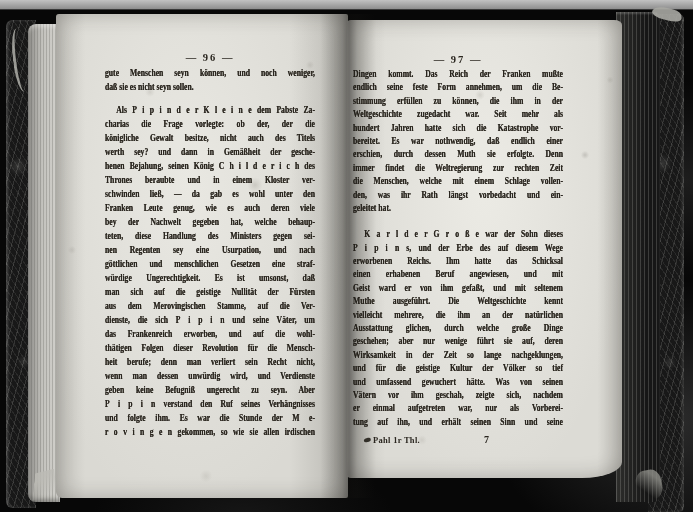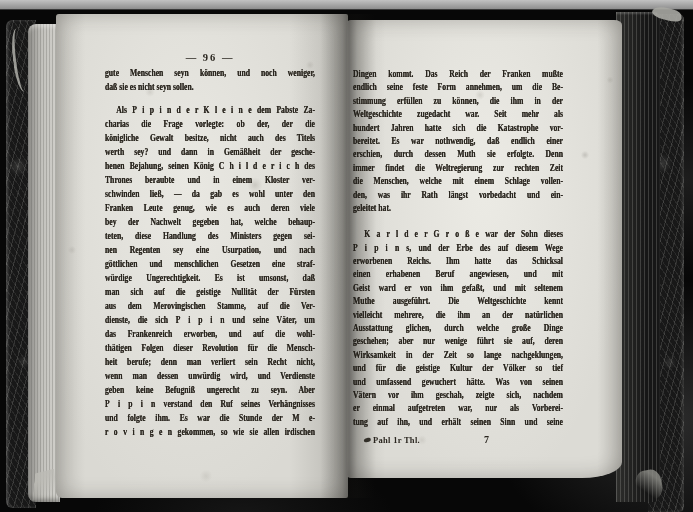--- a/index.html
+++ b/index.html
@@ -196,20 +196,21 @@
           <div class="line">wenn man dessen unwürdig wird, und Verdienste</div>
           <div class="line">geben keine Befugniß ungerecht zu seyn. Aber</div>
           <div class="line">P&nbsp;i&nbsp;p&nbsp;i&nbsp;n verstand den Ruf seines Verhängnisses</div>
           <div class="line">und folgte ihm. Es war die Stunde der M&nbsp;e-</div>
           <div class="line">r&nbsp;o&nbsp;v&nbsp;i&nbsp;n&nbsp;g&nbsp;e&nbsp;n gekommen, so wie sie allen irdischen</div>
         </div>
       </div>
   </div>
 
   <div class="page page-right">
+    <div class="page-header">— 97 —</div>
     <div class="page-body">
         <div class="para">
           <div class="line">Dingen kommt.  Das Reich der Franken mußte</div>
           <div class="line">endlich seine feste Form annehmen, um die Be-</div>
           <div class="line">stimmung erfüllen zu können, die ihm in der</div>
           <div class="line">Weltgeschichte zugedacht war.  Seit mehr als</div>
           <div class="line">hundert Jahren hatte sich die Katastrophe vor-</div>
           <div class="line">bereitet.  Es war nothwendig, daß endlich einer</div>
           <div class="line">erschien, durch dessen Muth sie erfolgte.  Denn</div>
           <div class="line">immer findet die Weltregierung zur rechten Zeit</div>

